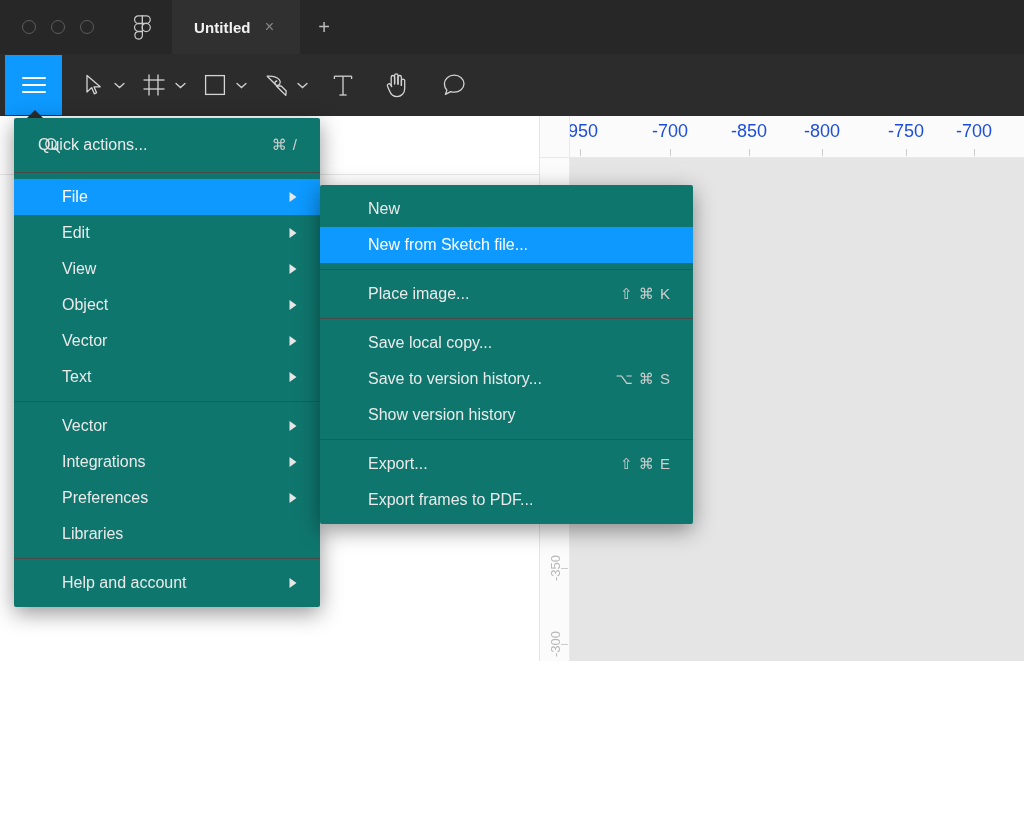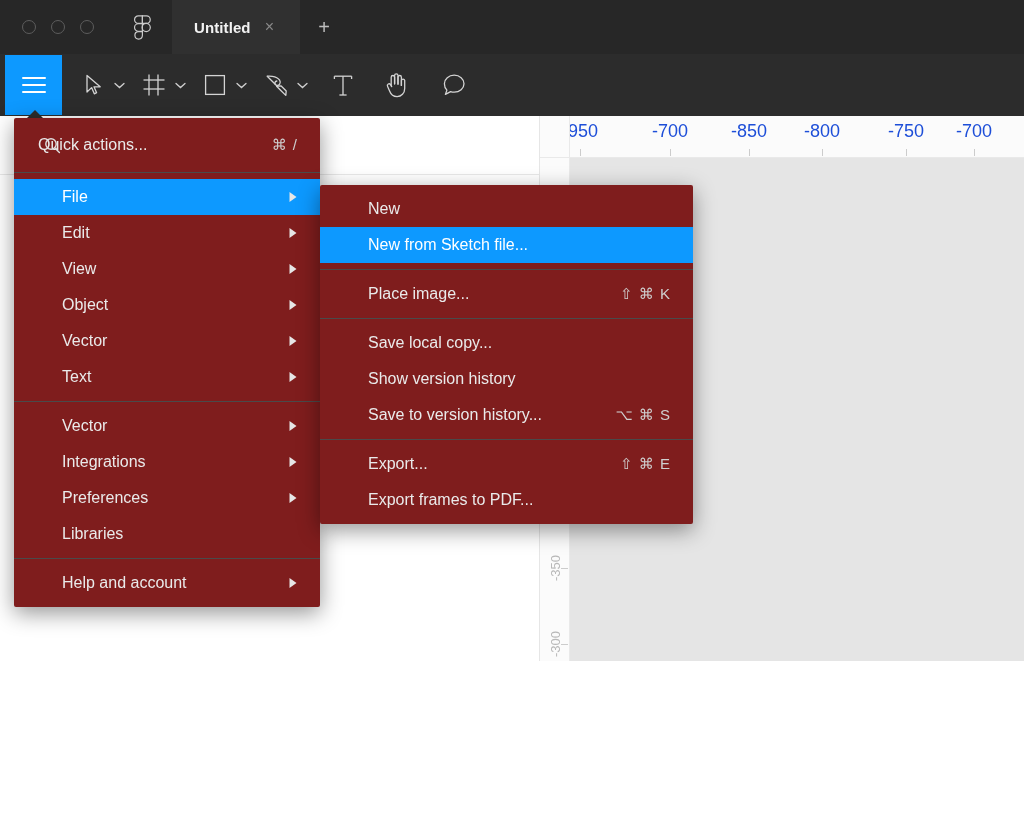--- a/index.html
+++ b/index.html
@@ -254,21 +254,21 @@
   .canvas-surface {
     position: absolute;
     left: 30px; top: 42px;
     width: 454px; height: 655px;
     background: #e5e5e5;
   }
 
   
   .menu-panel {
     position: absolute;
-    background: #7f1d1d;
+    background: #0f766e;
     box-shadow: 0 6px 22px rgba(0,0,0,0.42);
     border-radius: 2px;
     padding: 6px 0;
     box-sizing: border-box;
   }
   .main-menu {
     left: 14px; top: 118px;
     width: 306px;
   }
   .sub-menu {
@@ -639,28 +639,28 @@
           <span class="mi-label">Place image...</span>
           <span class="mi-spacer"></span>
           <span class="mi-shortcut">⇧ ⌘ K</span>
         </div>
         <div class="menu-sep"></div>
         <div class="menu-item">
           <span class="mi-label">Save local copy...</span>
           <span class="mi-spacer"></span>
         </div>
         <div class="menu-item">
+          <span class="mi-label">Save to version history...</span>
+          <span class="mi-spacer"></span>
+          <span class="mi-shortcut">⌥ ⌘ S</span>
+        </div>
+        <div class="menu-item">
           <span class="mi-label">Show version history</span>
           <span class="mi-spacer"></span>
         </div>
-        <div class="menu-item">
-          <span class="mi-label">Save to version history...</span>
-          <span class="mi-spacer"></span>
-          <span class="mi-shortcut">⌥ ⌘ S</span>
-        </div>
         <div class="menu-sep"></div>
         <div class="menu-item">
           <span class="mi-label">Export...</span>
           <span class="mi-spacer"></span>
           <span class="mi-shortcut">⇧ ⌘ E</span>
         </div>
         <div class="menu-item">
           <span class="mi-label">Export frames to PDF...</span>
           <span class="mi-spacer"></span>
         </div>

